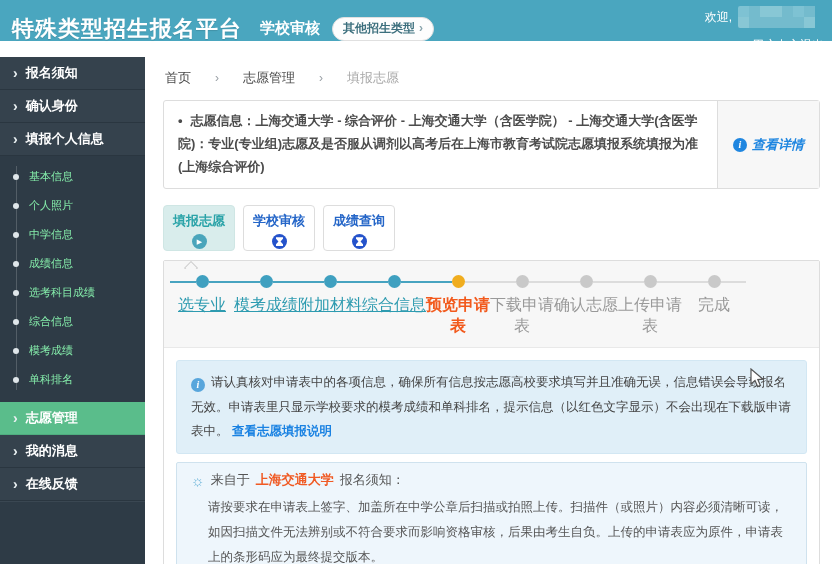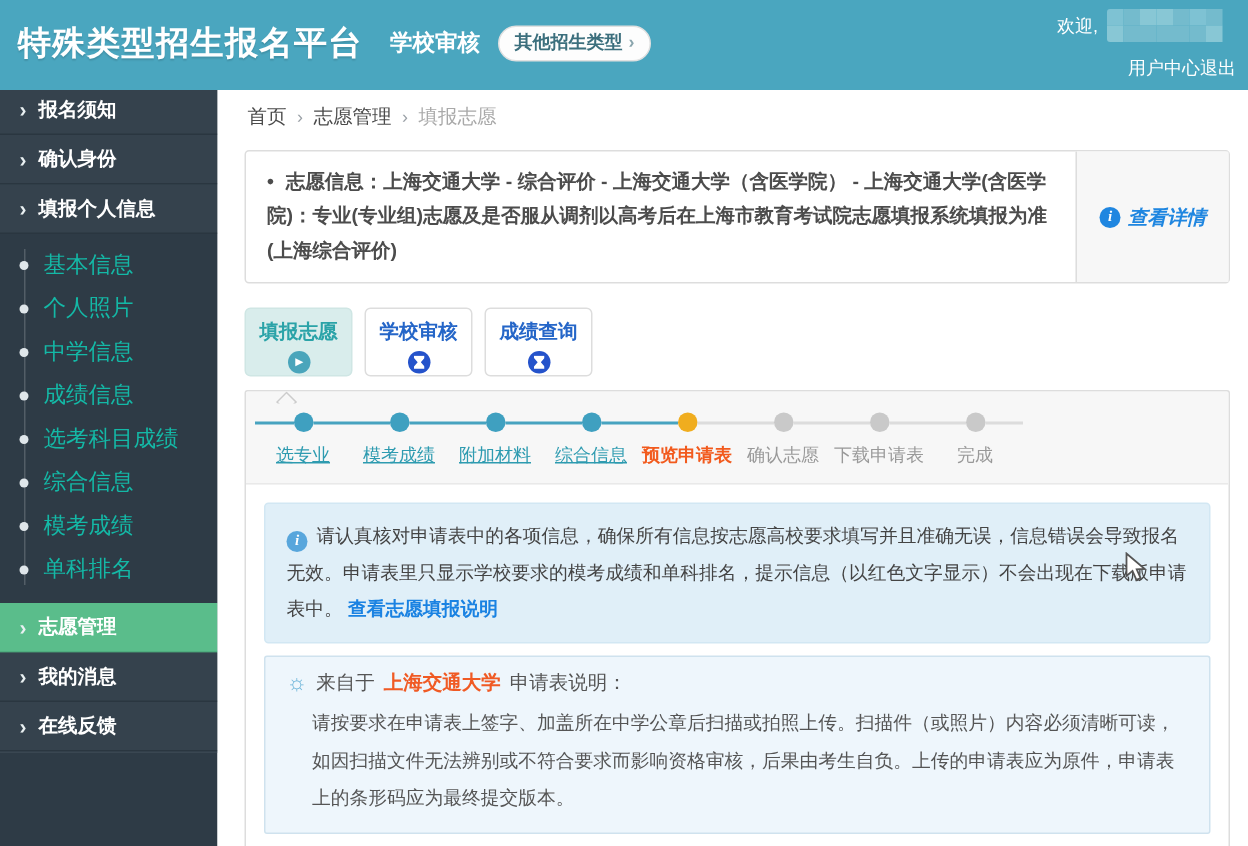--- a/index.html
+++ b/index.html
@@ -1,20 +1,20 @@
 <!DOCTYPE html>
 <html><head>
 <meta charset="utf-8">
 <style>
   * { margin:0; padding:0; box-sizing:border-box; }
   body { font-family:"Liberation Sans","DejaVu Sans",sans-serif; background:#fff; }
   .screen { position:relative; width:832px; height:564px; overflow:hidden; background:#fff; }
 
   
-  .header { position:absolute; top:0; left:0; width:832px; height:60px; background:#4aa6bf; z-index:5; }
+  .header { position:absolute; top:0; left:0; width:832px; height:41px; background:#4aa6bf; z-index:5; }
   .header-inner { display:flex; align-items:center; height:57px; padding-left:12px; }
   .app-title { color:#fff; font-size:22px; font-weight:bold; letter-spacing:1px; text-shadow:0 1px 1px rgba(0,0,0,.12); }
   .app-subtitle { color:#fff; font-size:15px; font-weight:bold; margin-left:18px; }
   .other-btn { margin-left:12px; background:#fdfdfd; border:1px solid #e0e0e0; border-radius:12px; padding:2px 10px 3px;
                font-size:12px; color:#3c6f7d; font-weight:bold; cursor:pointer; display:flex; align-items:center; gap:4px; }
   .other-btn .arr { color:#8aa5ad; font-weight:bold; }
   .header-right { position:absolute; right:8px; top:6px; text-align:right; font-size:12px; color:#fff; }
   .welcome-row { display:flex; align-items:center; gap:6px; justify-content:flex-end; }
   .user-links { margin-top:9px; display:flex; justify-content:flex-end; }
   .user-links span { cursor:pointer; color:#fff; }
@@ -22,27 +22,27 @@
   .m-username { width:86px; height:22px; border-radius:2px; }
 
   
   .sidebar { position:absolute; top:57px; left:0; width:145px; height:507px; background:#2e3b46; color:#fff; }
   .side-group { height:33px; display:flex; align-items:center; padding-left:13px; gap:8px;
                 background:#35424d; border-bottom:1px solid #2a3640; font-size:13px; font-weight:bold; cursor:pointer; }
   .side-group .chev { font-size:14px; font-weight:bold; color:#e9f0f2; line-height:1; }
   .side-group.active { background:#5abd8b; border-bottom-color:#4fae7f; }
   .side-subs { position:relative; padding:6px 0 8px; background:#2e3b46; }
   .side-subs::before { content:""; position:absolute; left:16px; top:10px; bottom:12px; width:1px; background:rgba(255,255,255,.18); }
-  .side-sub { position:relative; height:29px; display:flex; align-items:center; padding-left:29px; font-size:15px; color:#14b8a6; cursor:pointer; }
+  .side-sub { position:relative; height:29px; display:flex; align-items:center; padding-left:29px; font-size:11px; color:#86efac; cursor:pointer; }
   .side-sub .bullet { position:absolute; left:13px; top:12px; width:6px; height:6px; border-radius:50%; background:#dfe6ea; }
   .side-tail { border-top:1px solid #3a4752; height:60px; }
 
   
   .main { position:absolute; top:57px; left:145px; width:687px; height:507px; background:#fff; }
-  .breadcrumb { padding:12px 0 0 20px; font-size:13px; color:#4a4a4a; display:flex; gap:7px; align-items:center; }
+  .breadcrumb { padding:12px 0 0 20px; font-size:13px; color:#4a4a4a; display:flex; gap:24px; align-items:center; }
   .breadcrumb .sep { color:#9aa0a6; font-size:12px; }
   .breadcrumb .crumb { cursor:pointer; }
   .breadcrumb .current { color:#a9a9a9; }
 
   
   .notice { margin:13px 12px 0 18px; border:1px solid #ddd; border-radius:3px; display:flex; }
   .notice-left { flex:1; padding:9px 12px 10px 14px; font-size:13px; color:#4c4c4c; font-weight:bold; line-height:1.75; }
   .notice-left .bullet { margin-right:8px; }
   .notice-right { width:102px; border-left:1px solid #ddd; background:#f7f7f7; display:flex; align-items:center; justify-content:center; gap:5px; cursor:pointer; }
   .notice-right .txt { color:#1f86e0; font-size:13px; font-weight:bold;font-style:italic; }
@@ -66,21 +66,21 @@
 
   .stepper { background:#f7f7f7; border-bottom:1px solid #e9e9e9; padding:14px 0 10px 6px; display:flex; }
   .step { width:64px; text-align:center; }
   .step-track { display:flex; align-items:center; height:13px; }
   .step-track .ln { flex:1; height:2px; background:#dcdcdc; }
   .step-track .dot { width:13px; height:13px; border-radius:50%; background:#c9c9c9; flex:none; }
   .step.done .ln { background:#47a3c0; }
   .step.done .dot { background:#3fa0c0; }
   .step.current .ln-l { background:#47a3c0; }
   .step.current .dot { background:#f0ad1f; }
-  .step-label { margin-top:7px; font-size:12px; color:#999; }
+  .step-label { margin-top:7px; font-size:16px; color:#999; }
   .step.done .step-label { color:#2e9bb0; text-decoration:underline; cursor:pointer; }
   .step.current .step-label { color:#f25a1d; font-weight:bold; }
 
   .panel-body { padding:12px; }
   .alert { background:#e0eff8; border:1px solid #d2e7f3; border-radius:3px; padding:9px 14px 10px; font-size:12.5px; color:#444; line-height:1.95; }
   .alert .a-icon { display:inline-flex; vertical-align:-2px; margin-right:6px; width:14px; height:14px; border-radius:50%;
                    background:#58a6dc; color:#fff; font-size:10px; font-weight:bold; font-family:"Liberation Serif",serif; font-style:italic;
                    align-items:center; justify-content:center; }
   .alert a { color:#1a82e2; font-weight:bold; text-decoration:none; cursor:pointer; }
 
@@ -286,29 +286,37 @@
               <span class="ln ln-r"></span>
             </div>
           <div class="step-label">预览申请表</div>
         </div>
         <div class="step">
           <div class="step-track">
               <span class="ln ln-l"></span>
               <span class="dot"></span>
               <span class="ln ln-r"></span>
             </div>
+          <div class="step-label">下载申请表</div>
+        </div>
+        <div class="step">
+          <div class="step-track">
+              <span class="ln ln-l"></span>
+              <span class="dot"></span>
+              <span class="ln ln-r"></span>
+            </div>
           <div class="step-label">确认志愿</div>
         </div>
         <div class="step">
           <div class="step-track">
               <span class="ln ln-l"></span>
               <span class="dot"></span>
               <span class="ln ln-r"></span>
             </div>
-          <div class="step-label">下载申请表</div>
+          <div class="step-label">上传申请表</div>
         </div>
         <div class="step">
           <div class="step-track">
               <span class="ln ln-l"></span>
               <span class="dot"></span>
               <span class="ln ln-r"></span>
             </div>
           <div class="step-label">完成</div>
         </div>
       </div>
@@ -317,21 +325,21 @@
         <div class="alert">
           <span class="a-icon">i</span><span>请认真核对申请表中的各项信息，确保所有信息按志愿高校要求填写并且准确无误，信息错误会导致报名无效。申请表里只显示学校要求的模考成绩和单科排名，提示信息（以红色文字显示）不会出现在下载版申请表中。</span>
           <a>查看志愿填报说明</a>
         </div>
 
         <div class="note">
           <div class="note-title">
             <span class="bulb">☼</span>
             <span>来自于</span>
             <span class="school">上海交通大学</span>
-            <span>申请表说明：</span>
+            <span>报名须知：</span>
           </div>
           <div class="note-body">请按要求在申请表上签字、加盖所在中学公章后扫描或拍照上传。扫描件（或照片）内容必须清晰可读，如因扫描文件无法辨别或不符合要求而影响资格审核，后果由考生自负。上传的申请表应为原件，申请表上的条形码应为最终提交版本。</div>
         </div>
 
       </div>
     </div>
   </div>
 
   <svg class="cursor" width="16" height="22" viewBox="0 0 16 22">
     <path d="M1 1 L1 16 L5 12.6 L7.6 18.6 L10.4 17.4 L7.8 11.6 L13 11.2 Z" fill="#fff" stroke="#555" stroke-width="1.2"></path>

